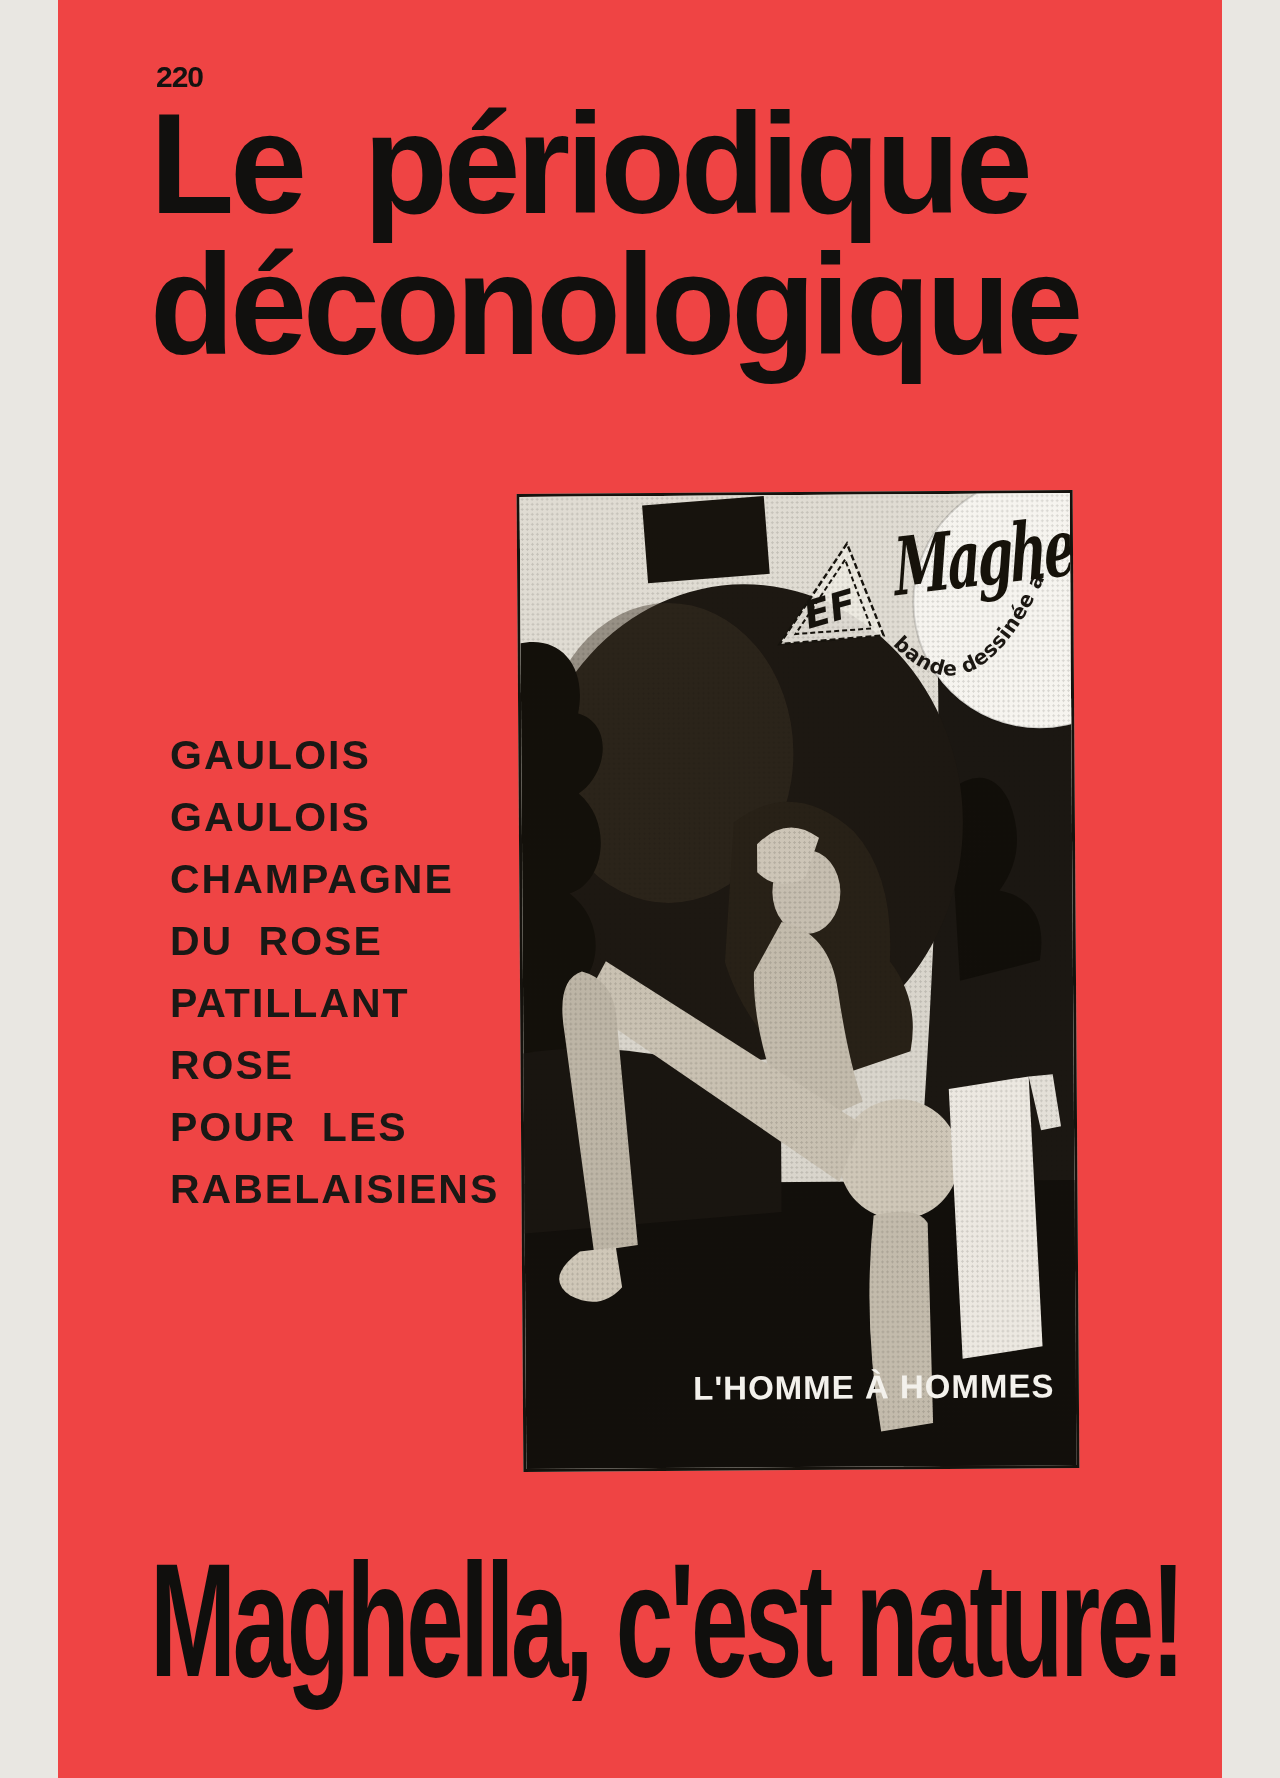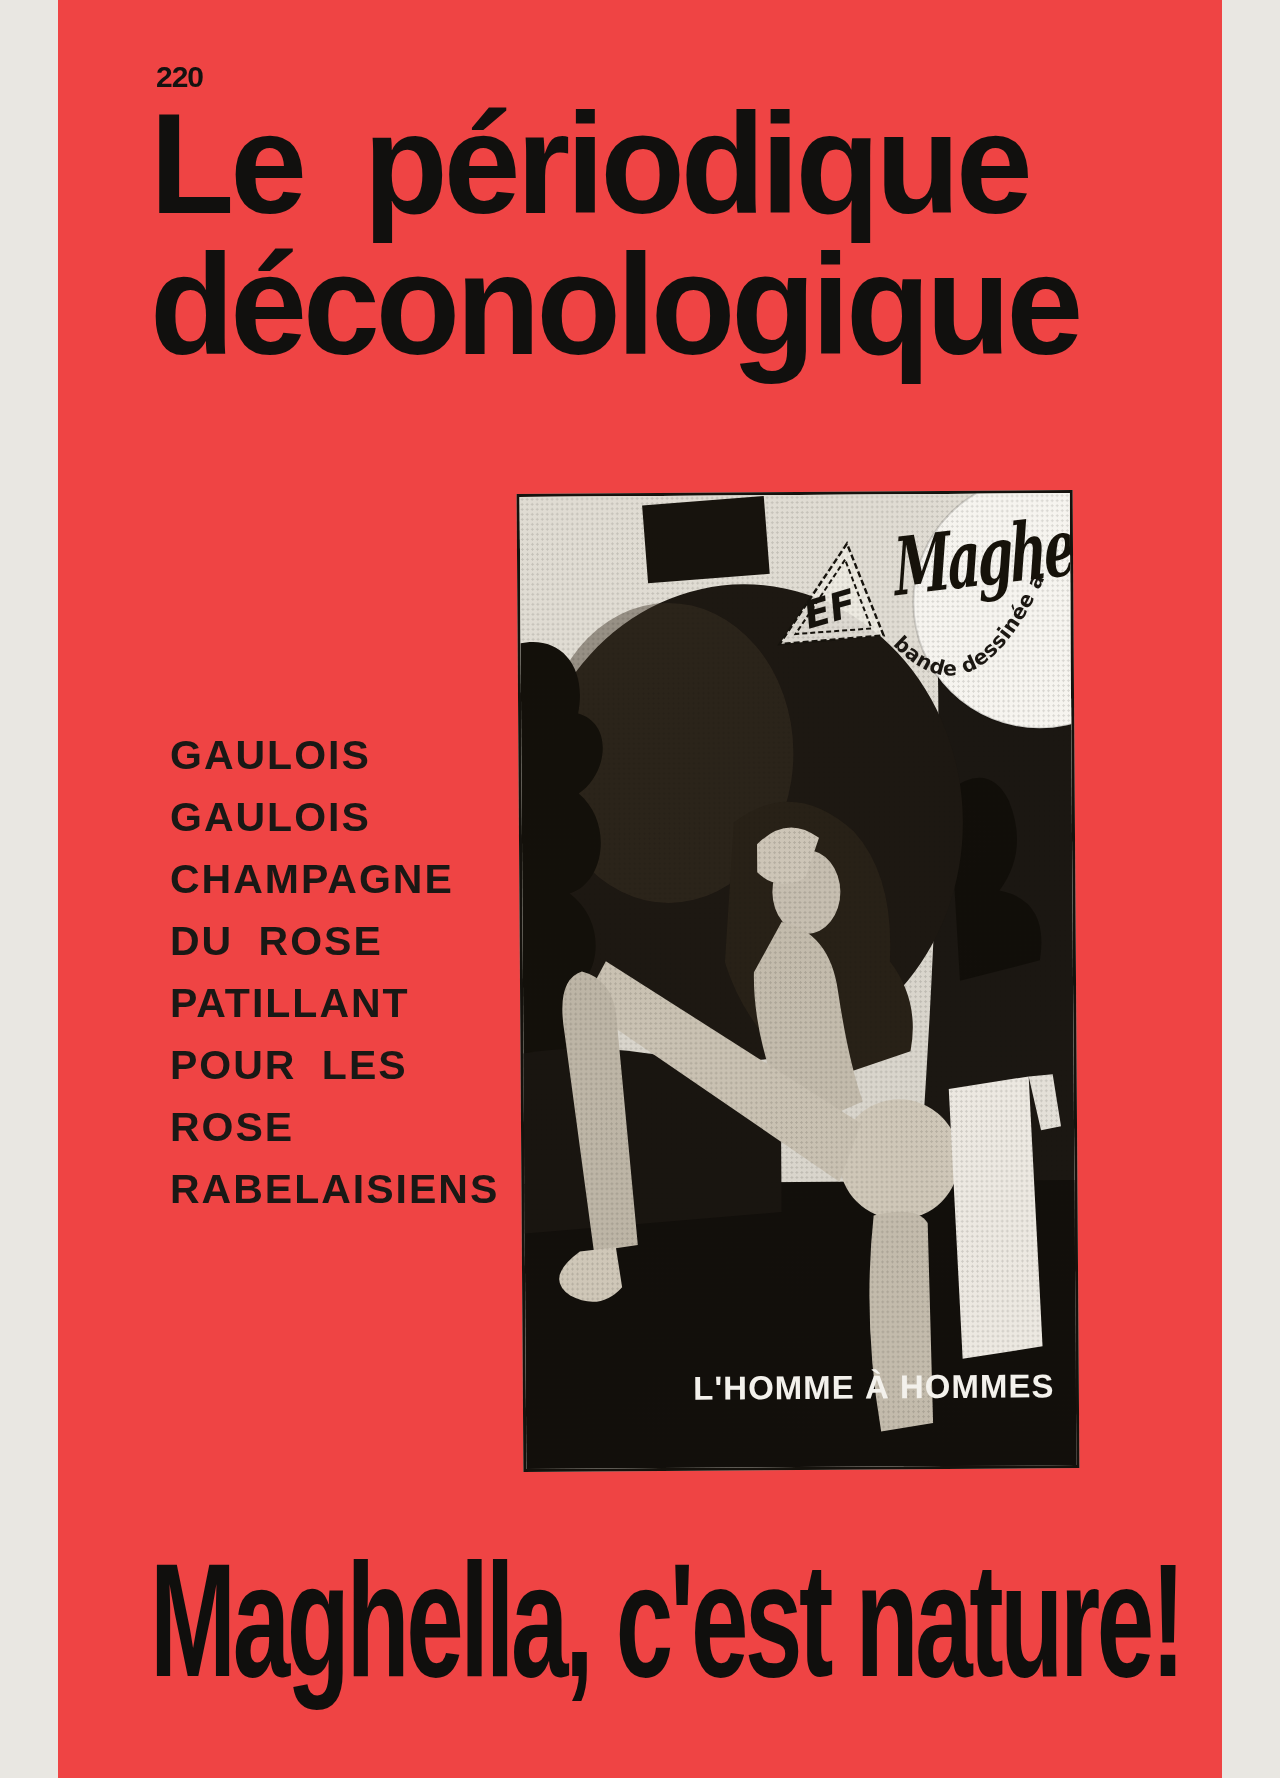--- a/index.html
+++ b/index.html
@@ -69,22 +69,22 @@
     <div>Le périodique</div>
     <div>déconologique</div>
   </div>
 
   <div class="descriptors">
     <div class="item">GAULOIS</div>
     <div class="item">GAULOIS</div>
     <div class="item">CHAMPAGNE</div>
     <div class="item">DU ROSE</div>
     <div class="item">PATILLANT</div>
+    <div class="item">ROSE</div>
     <div class="item">POUR LES</div>
-    <div class="item">ROSE</div>
     <div class="item">RABELAISIENS</div>
   </div>
 
   <div class="cover">
 
     <svg width="562" height="984" viewBox="0 0 562 984">
 
       <rect x="0" y="0" width="562" height="984" fill="#d9d5cc"></rect>
       <rect x="0" y="0" width="562" height="240" fill="#e0dcd3"></rect>
 

